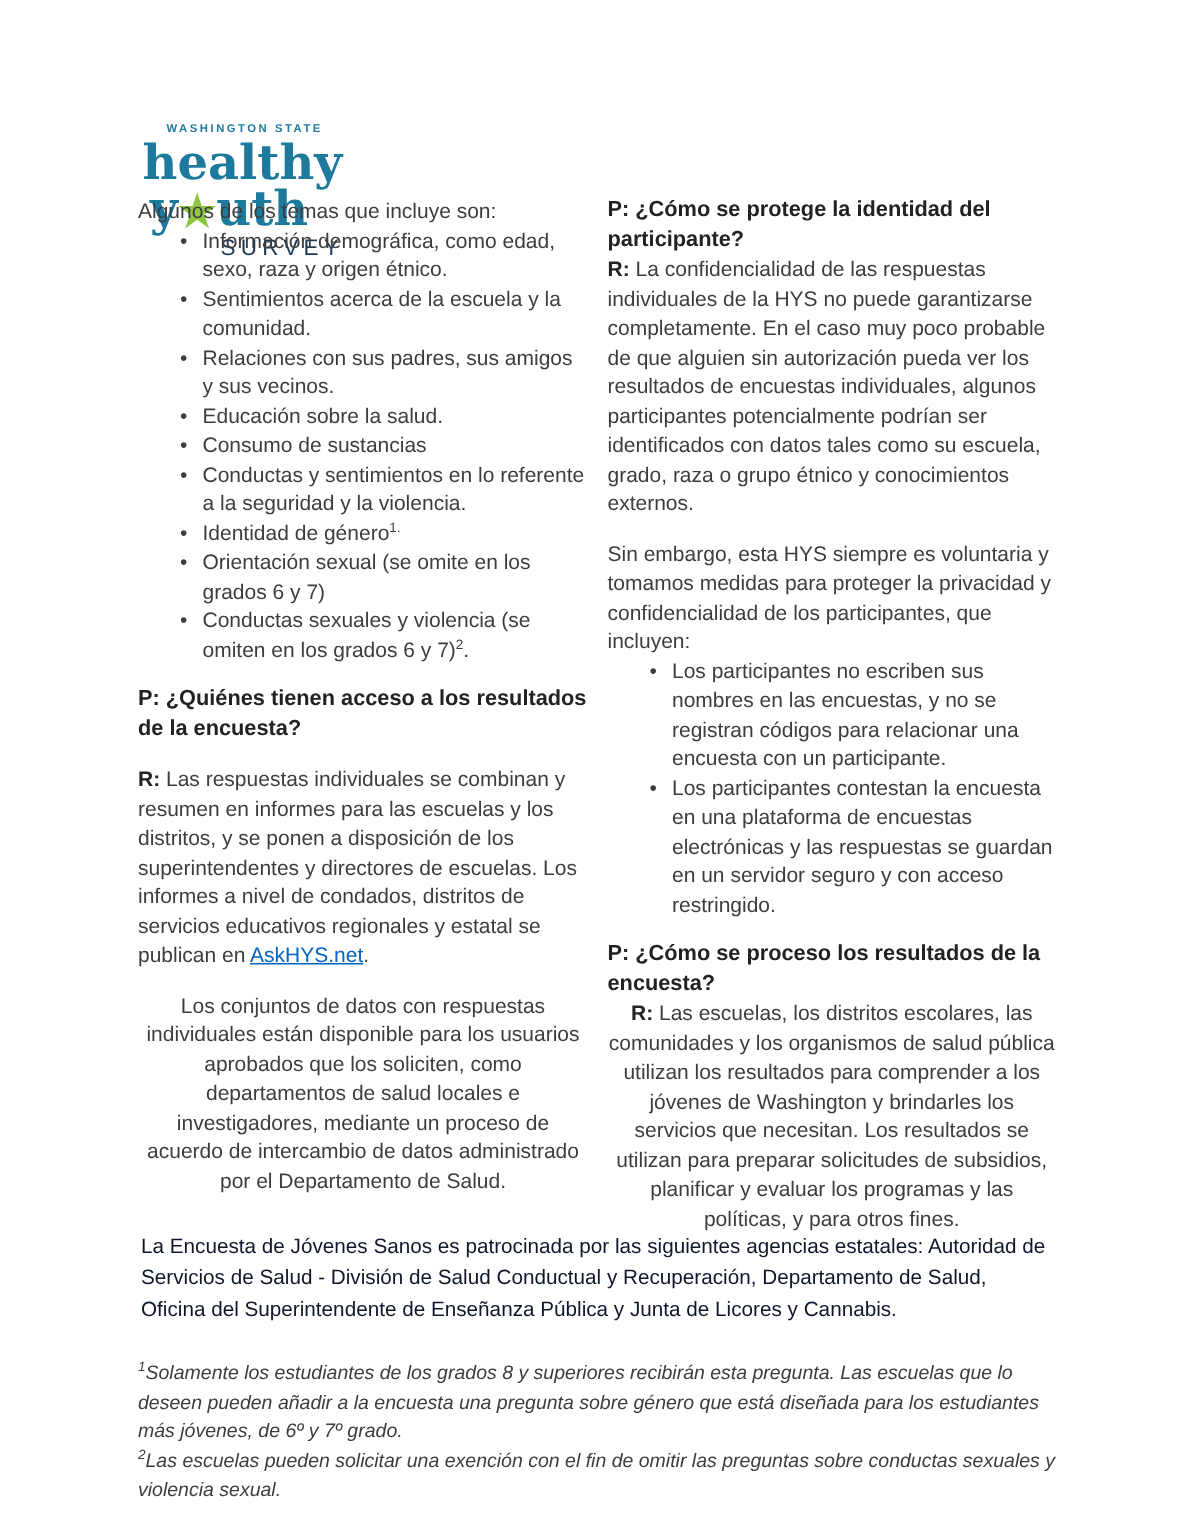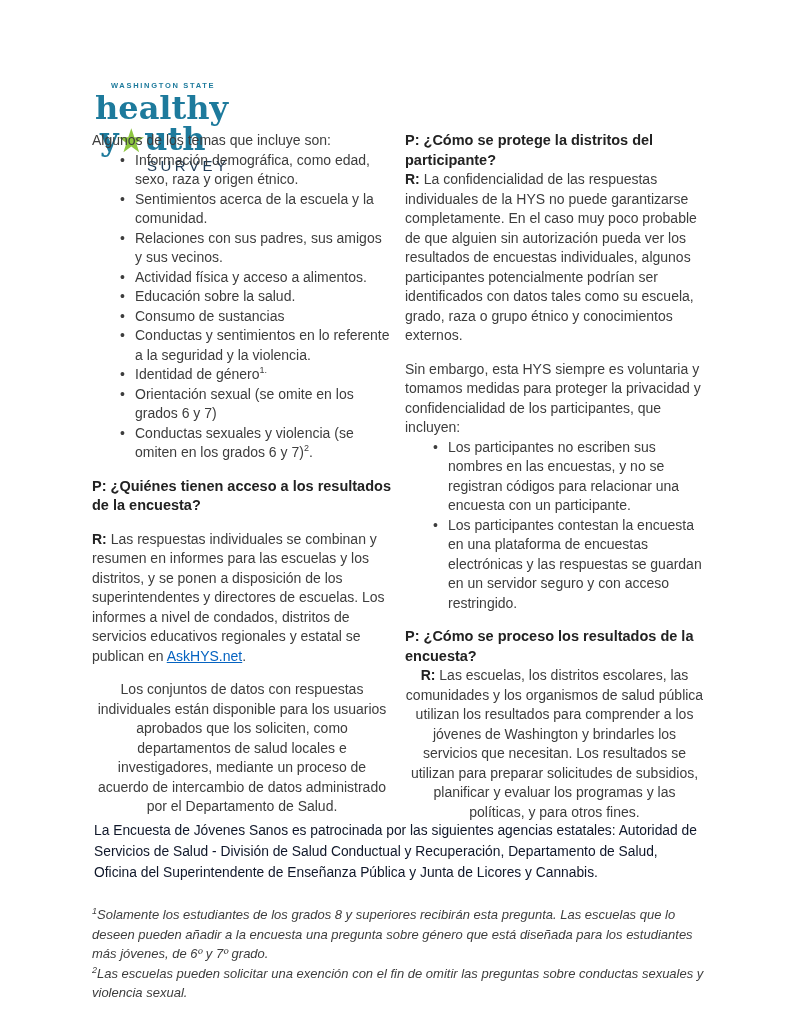--- a/index.html
+++ b/index.html
@@ -82,37 +82,36 @@
   </div>
 
   <div class="columns">
 
     <div class="col">
       <div>Algunos de los temas que incluye son:</div>
       <ul class="bullets">
         <li><span>Información demográfica, como edad, sexo, raza y origen étnico.</span></li>
         <li><span>Sentimientos acerca de la escuela y la comunidad.</span></li>
         <li><span>Relaciones con sus padres, sus amigos y sus vecinos.</span></li>
-        <li><span>Actividad física y acceso a alimentos.</span></li>
         <li><span>Educación sobre la salud.</span></li>
         <li><span>Consumo de sustancias</span></li>
         <li><span>Conductas y sentimientos en lo referente a la seguridad y la violencia.</span></li>
         <li><span>Identidad de género</span><sup>1.</sup></li>
         <li><span>Orientación sexual (se omite en los grados 6 y 7)</span></li>
         <li><span>Conductas sexuales y violencia (se omiten en los grados 6 y 7)</span><sup>2</sup><span>.</span></li>
       </ul>
 
       <p class="block q-heading">P: ¿Quiénes tienen acceso a los resultados de la encuesta?</p>
       <p class="block"><span class="r-label">R:</span><span> Las respuestas individuales se combinan y resumen en informes para las escuelas y los distritos, y se ponen a disposición de los superintendentes y directores de escuelas. Los informes a nivel de condados, distritos de servicios educativos regionales y estatal se publican en </span><a class="doc-link">AskHYS.net</a><span>.</span></p>
 
       <p class="block">Los conjuntos de datos con respuestas individuales están disponible para los usuarios aprobados que los soliciten, como departamentos de salud locales e investigadores, mediante un proceso de acuerdo de intercambio de datos administrado por el Departamento de Salud.</p>
     </div>
 
     <div class="col col-right">
-      <p class="q-heading">P: ¿Cómo se protege la distritos del participante?</p>
+      <p class="q-heading">P: ¿Cómo se protege la identidad del participante?</p>
       <p class="block"><span class="r-label">R:</span><span> La confidencialidad de las respuestas individuales de la HYS no puede garantizarse completamente. En el caso muy poco probable de que alguien sin autorización pueda ver los resultados de encuestas individuales, algunos participantes potencialmente podrían ser identificados con datos tales como su escuela, grado, raza o grupo étnico y conocimientos externos.</span></p>
 
       <p>Sin embargo, esta HYS siempre es voluntaria y tomamos medidas para proteger la privacidad y confidencialidad de los participantes, que incluyen:</p>
       <ul class="bullets">
         <li><span>Los participantes no escriben sus nombres en las encuestas, y no se registran códigos para relacionar una encuesta con un participante.</span></li>
         <li><span>Los participantes contestan la encuesta en una plataforma de encuestas electrónicas y las respuestas se guardan en un servidor seguro y con acceso restringido.</span></li>
       </ul>
 
       <p class="q-heading">P: ¿Cómo se proceso los resultados de la encuesta?</p>
       <p class="block"><span class="r-label">R:</span><span> Las escuelas, los distritos escolares, las comunidades y los organismos de salud pública utilizan los resultados para comprender a los jóvenes de Washington y brindarles los servicios que necesitan. Los resultados se utilizan para preparar solicitudes de subsidios, planificar y evaluar los programas y las políticas, y para otros fines.</span></p>

